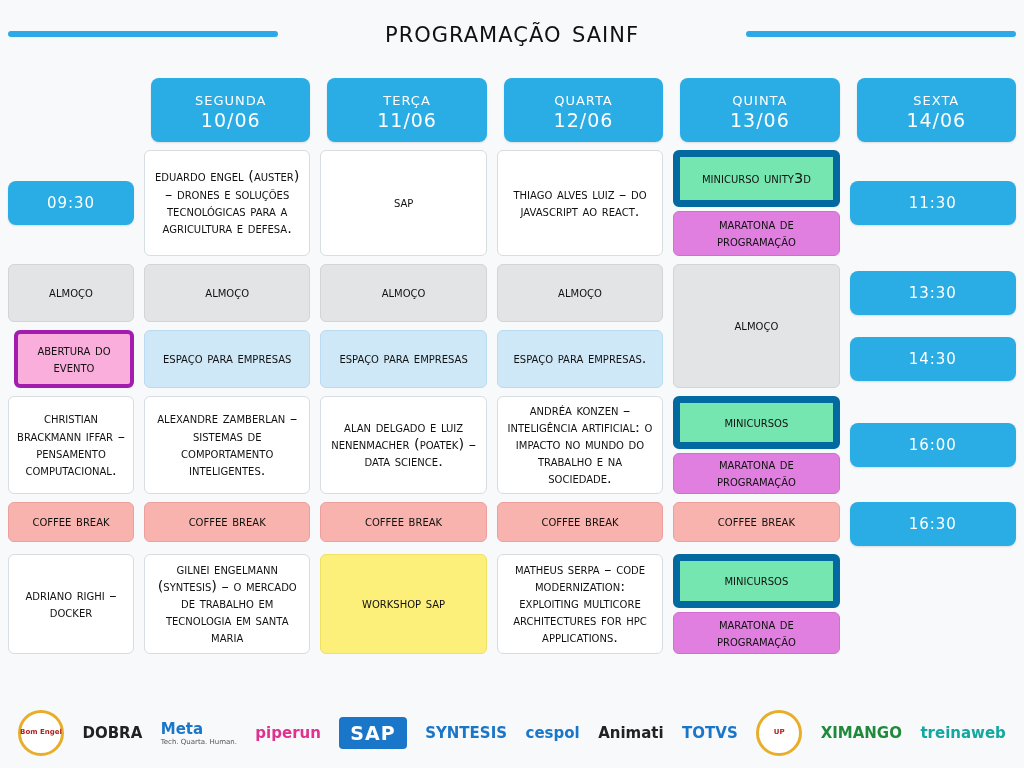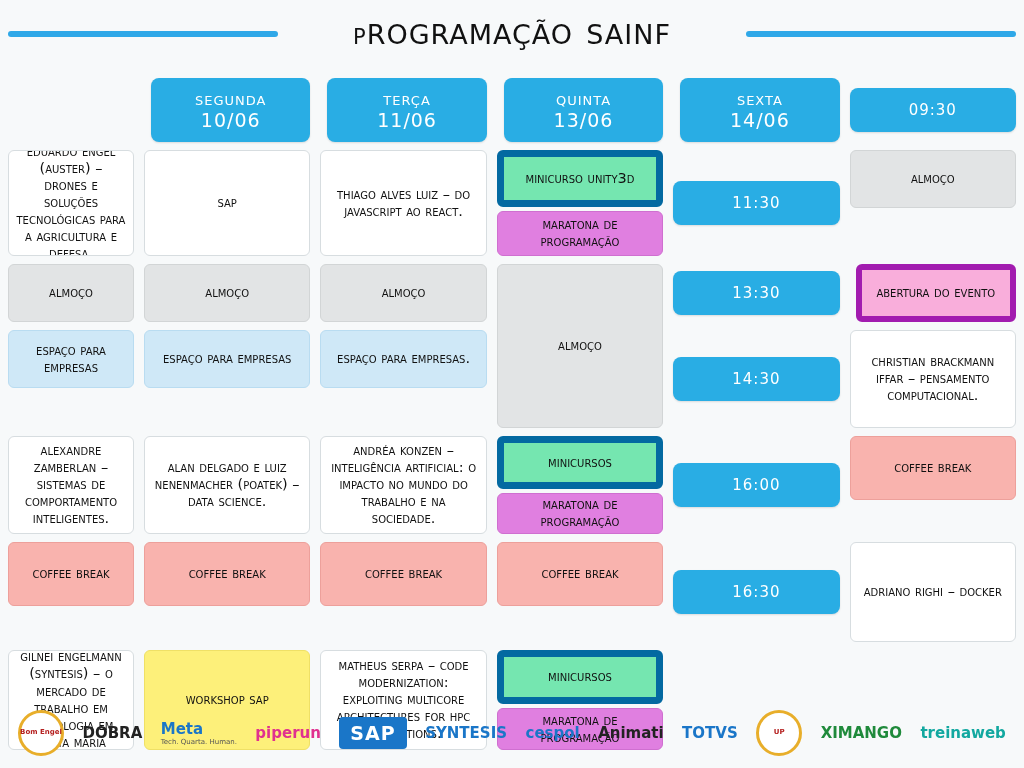--- a/index.html
+++ b/index.html
@@ -11,21 +11,21 @@
   }
   .page{position:relative;width:1024px;height:768px;}
 
   
   .header{
     position:relative;height:62px;
     display:flex;align-items:center;justify-content:center;
   }
   .title{
     font-family:"DejaVu Sans", sans-serif;
-    font-size:38px;
+    font-size:30px;
     letter-spacing:1px;
     color:#111;
     font-variant:small-caps;
     text-transform:lowercase;
     white-space:nowrap;
   }
   .title::first-letter{font-size:30px;}
   .rule{
     position:absolute;top:31px;height:6px;border-radius:3px;
     background:#2fa8e8;
@@ -71,34 +71,34 @@
     font-variant:small-caps;text-transform:lowercase;
     color:#111;
     box-sizing:border-box;
     overflow:hidden;
   }
   .cell.empty{background:transparent;border:none;}
   .white{background:#ffffff;border:1px solid #d7dde0;}
   .grey{background:#e2e4e5;border:1px solid #d2d5d6;}
   .green{background:#a8f0c0;border:1px solid #8fe0ab;}
   .mint{background:#75e6b0;border:7px solid #0369a1;}
-  .pink{background:#f9aedb;border:6px solid #a21caf;margin-left:6px;}
+  .pink{background:#f9aedb;border:4px solid #a21caf;margin-left:6px;}
   .blue{background:#cfe8f7;border:1px solid #b9dcf1;}
   .salmon{background:#f9b3ae;border:1px solid #eda09b;}
   .purple{background:#e07fe0;border:1px solid #cf6fd0;}
   .yellow{background:#fdf07a;border:1px solid #efe066;}
 
   .stack{display:flex;flex-direction:column;gap:4px;}
   .stack .cell{flex:1;}
 
   .r-09{height:106px;}
   .r-11{height:58px;}
   .r-13{height:58px;}
   .r-14{height:98px;}
-  .r-16{height:64px;}
+  .r-16{height:40px;}
   .r-1630{height:100px;}
 
   .span2{grid-row:span 2;}
 
   
   .sponsors{
     position:absolute;left:0;bottom:0;width:1024px;height:70px;
     display:flex;align-items:center;justify-content:space-between;
     padding:0 18px;box-sizing:border-box;
   }
@@ -137,20 +137,24 @@
 
   <div class="grid" id="grid">
       <div class="cell empty"></div>
       <div class="daycell">
         <div>Segunda</div>
         <div class="d2">10/06</div>
       </div>
       <div class="daycell">
         <div>Terça</div>
         <div class="d2">11/06</div>
+      </div>
+      <div class="daycell">
+        <div>Quarta</div>
+        <div class="d2">12/06</div>
       </div>
       <div class="daycell">
         <div>Quinta</div>
         <div class="d2">13/06</div>
       </div>
       <div class="daycell">
         <div>Sexta</div>
         <div class="d2">14/06</div>
       </div>
       <div class="timecell">09:30</div>

